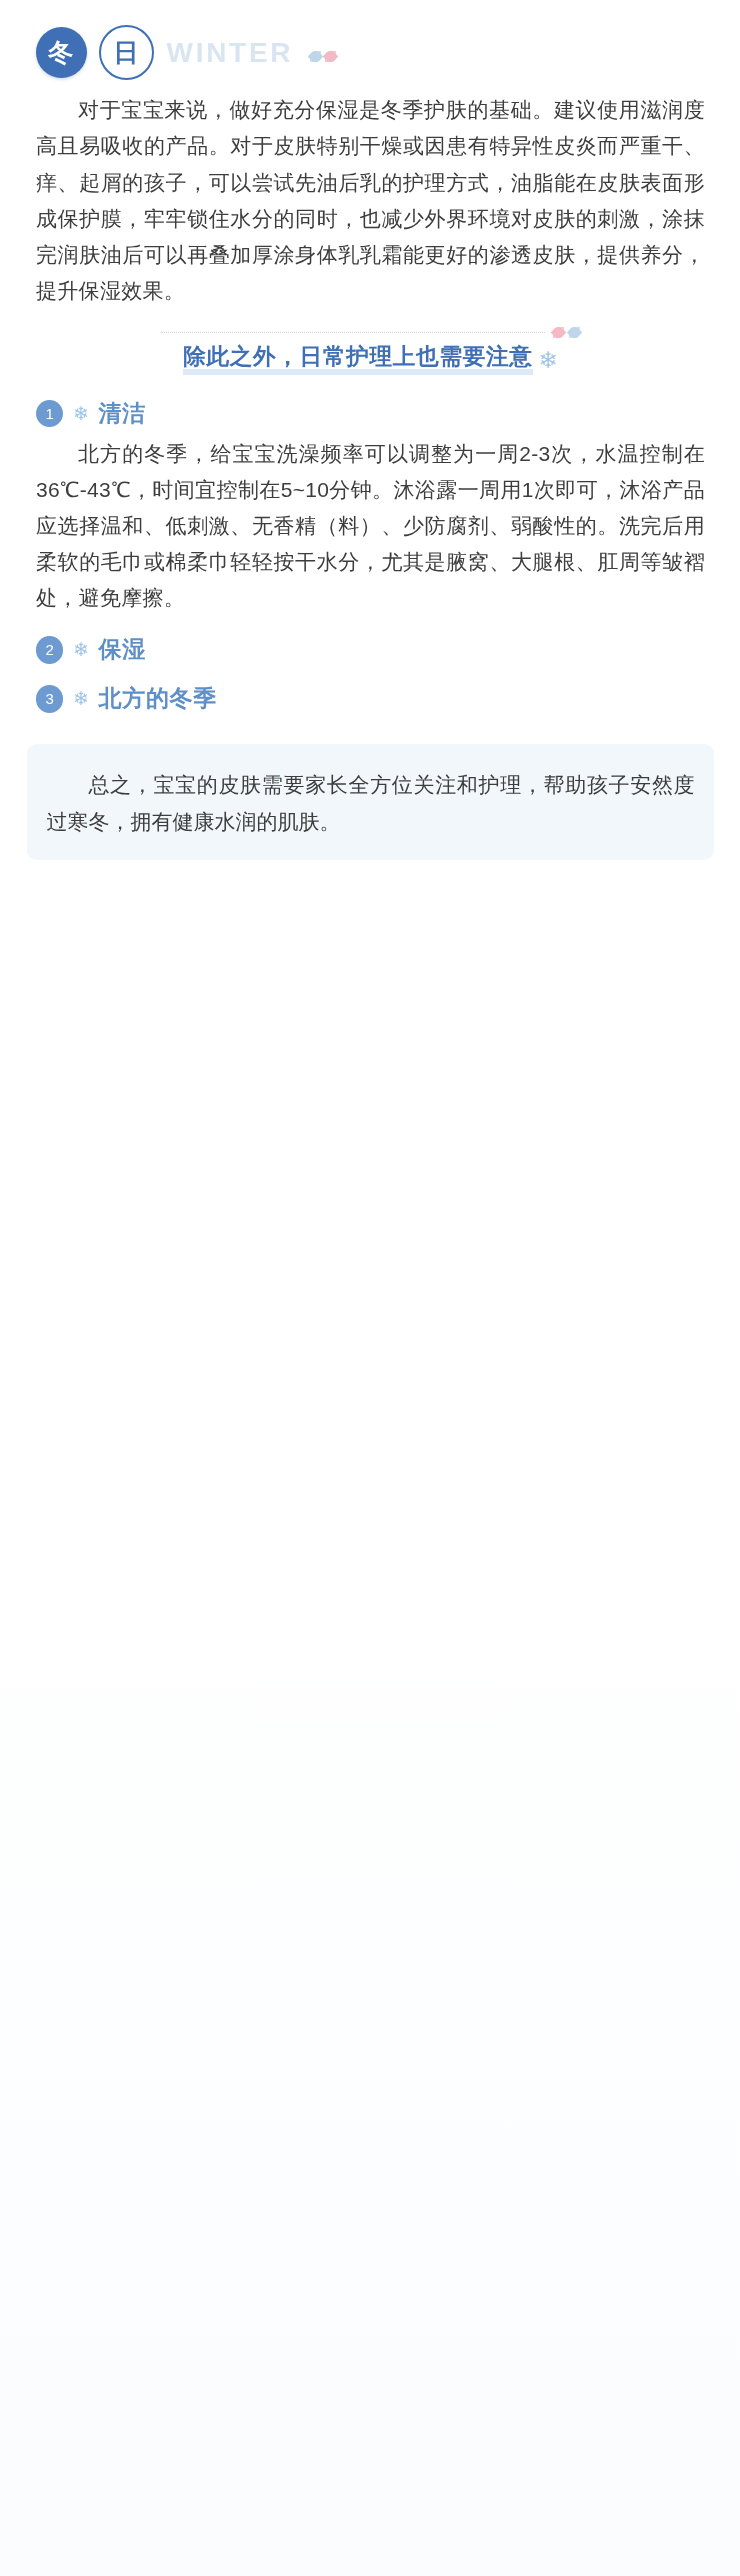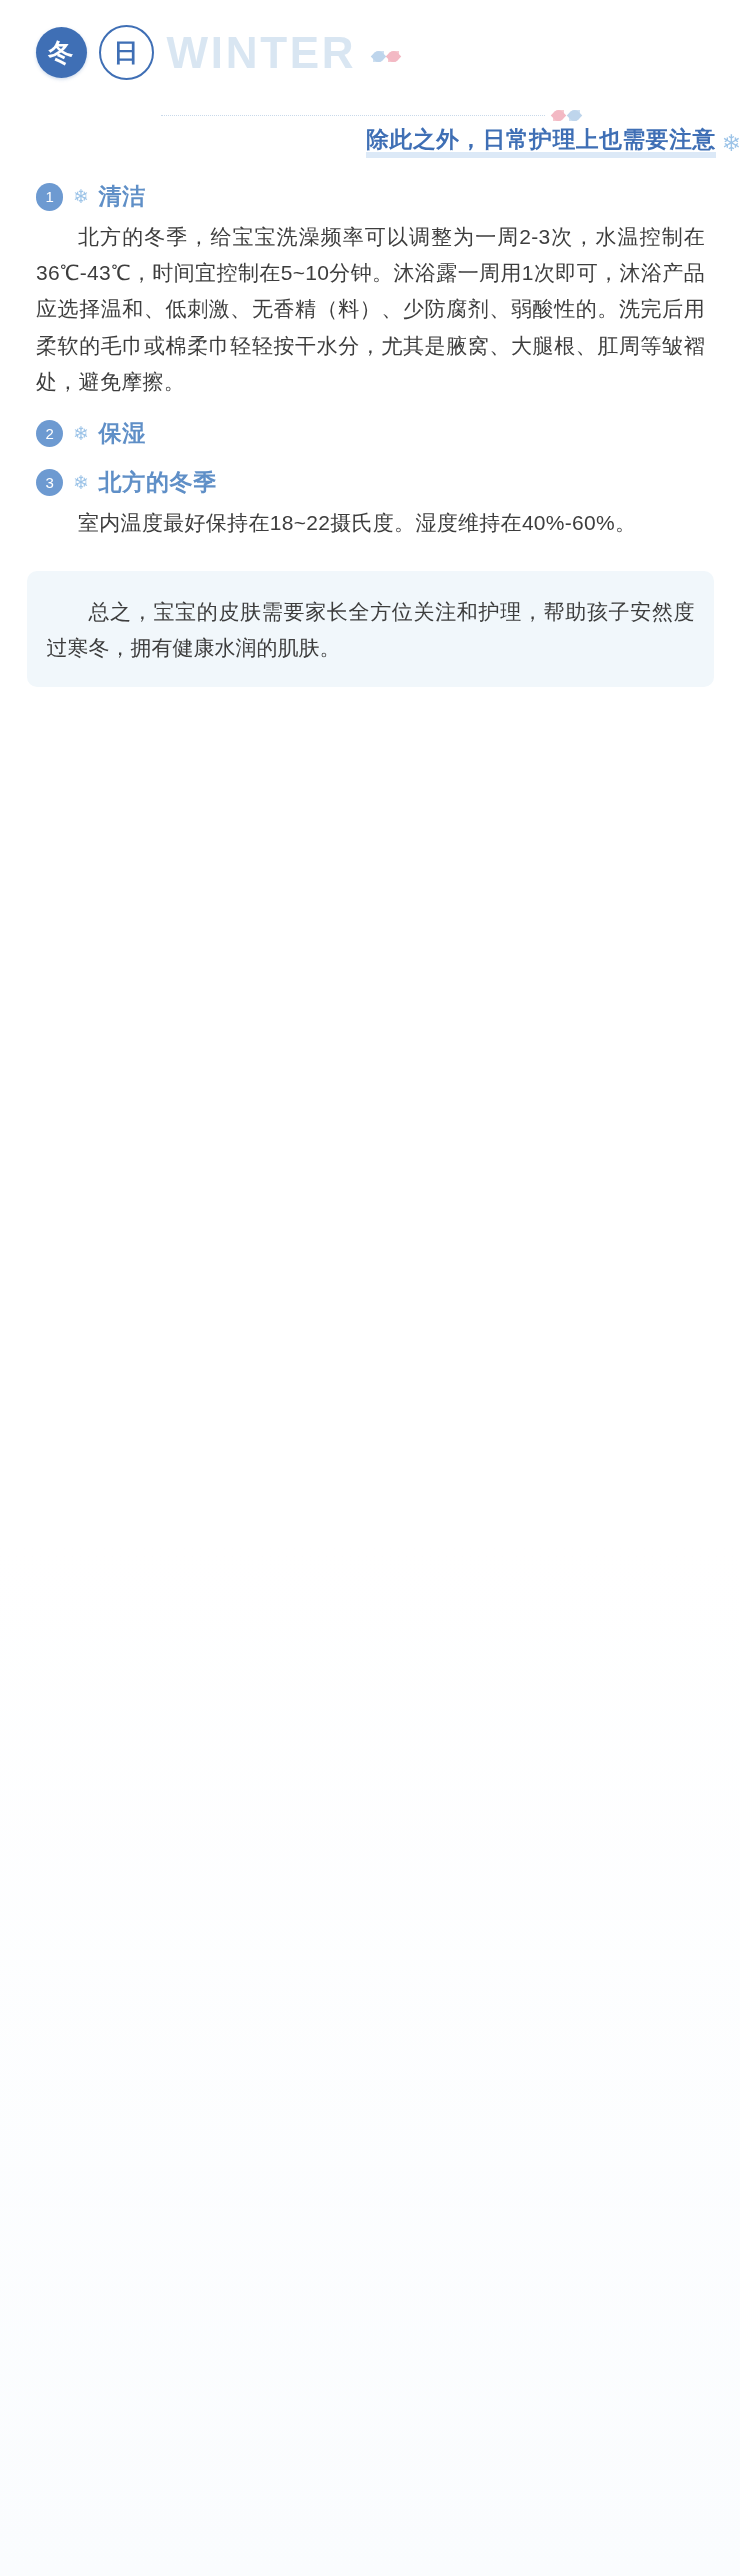--- a/index.html
+++ b/index.html
@@ -45,21 +45,21 @@
     letter-spacing: 1.4px;
     box-shadow: 0 1.4px 3.4px rgba(63,111,181,0.25);
   }
   .badge-circle.light {
     background: #ffffff;
     color: #3f6fb5;
     border: 2.1px solid #3f6fb5;
     box-shadow: none;
   }
   .winter-word {
-    font-size: 44px;
+    font-size: 28px;
     font-weight: bold;
     color: #d9e6f2;
     letter-spacing: 2.7px;
     font-family: "Liberation Sans", sans-serif;
   }
   .header-flowers {
     display: flex;
     gap: 4.1px;
     align-items: center;
     margin-left: 4.1px;
@@ -118,21 +118,21 @@
   }
   .divider-flowers {
     display: flex;
     gap: 4.8px;
   }
 
   
   .section-head {
     display: flex;
     align-items: center;
-    justify-content: flex-end;
+    justify-content: center;
     gap: 6px;
     margin: 8.2px 0 23px 0;
   }
   .section-head .head-text {
     font-size: 22.6px;
     font-weight: bold;
     color: #3f6fb5;
     letter-spacing: 0.7px;
     border-bottom: 6.9px solid #dce9f7;
     line-height: 0.95;
@@ -196,20 +196,21 @@
     <div class="badge-circle">冬</div>
     <div class="badge-circle light">日</div>
     <div class="winter-word">WINTER</div>
     <div class="header-flowers">
       <span class="flower blue"></span>
       <span class="flower"></span>
     </div>
   </div>
 
   <div class="content">
+    <p class="para">对于宝宝来说，做好充分保湿是冬季护肤的基础。建议使用滋润度高且易吸收的产品。对于皮肤特别干燥或因患有特异性皮炎而严重干、痒、起屑的孩子，可以尝试先油后乳的护理方式，油脂能在皮肤表面形成保护膜，牢牢锁住水分的同时，也减少外界环境对皮肤的刺激，涂抹完润肤油后可以再叠加厚涂身体乳乳霜能更好的渗透皮肤，提供养分，提升保湿效果。</p>
   </div>
 
   <div class="divider-row">
     <div class="dots-line"></div>
     <div class="divider-flowers">
       <span class="flower"></span>
       <span class="flower blue"></span>
     </div>
   </div>
 
@@ -234,21 +235,20 @@
       <span class="num-title">保湿</span>
     </div>
   </div>
 
   <div class="content">
     <div class="num-head">
       <span class="num-circle">3</span>
       <span class="snow small">❄</span>
       <span class="num-title">北方的冬季</span>
     </div>
-    <p class="para">室内温度最好保持在18~22摄氏度。湿度维持在40%-60%。</p>
   </div>
 
   <div class="closing">
     <p>总之，宝宝的皮肤需要家长全方位关注和护理，帮助孩子安然度过寒冬，拥有健康水润的肌肤。</p>
   </div>
 
 </div>
 
 
 </body></html>

